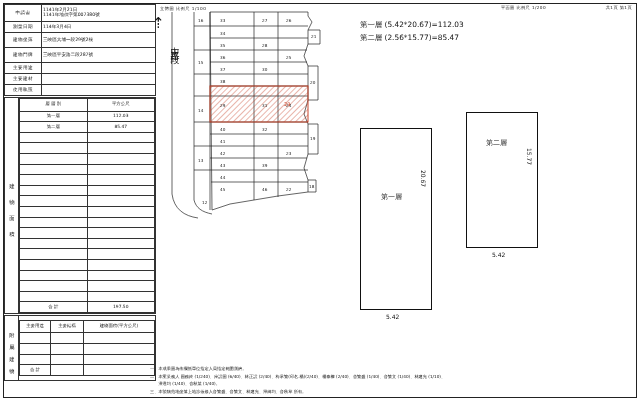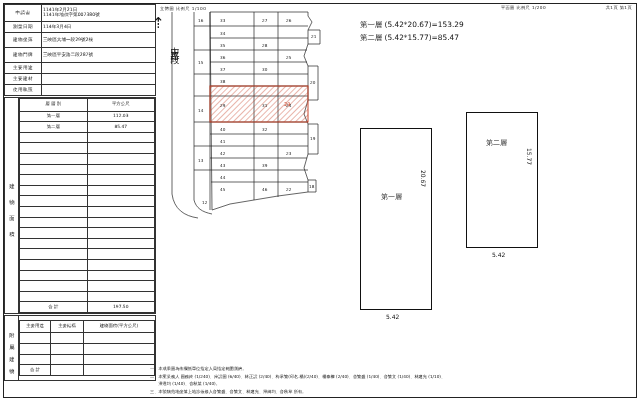--- a/index.html
+++ b/index.html
@@ -314,22 +314,22 @@
         <text x="40" y="158">13</text>
         <text x="44" y="200">12</text>
       </g>
       <g fill="#c8462c" font-size="5" font-family="DejaVu Sans">
         <text x="126" y="102">29</text>
       </g>
     </svg>
   </div>
 
   <div class="calc">
-    <div>第一層 (5.42*20.67)=153.29</div>
-    <div>第二層 (5.42*15.77)=85.47</div>
+    <div>第一層 (5.42*20.67)=112.03</div>
+    <div>第二層 (2.56*15.77)=85.47</div>
   </div>
 
   <div class="fl-box" style="left:360px;top:128px;width:72px;height:182px;"></div>
   <div class="fl-label" style="left:381px;top:192px;">第一層</div>
   <div class="dim-v" style="left:420px;top:170px;">20.67</div>
   <div class="dim-h" style="left:386px;top:313px;">5.42</div>
 
   <div class="fl-box" style="left:466px;top:112px;width:72px;height:136px;"></div>
   <div class="fl-label" style="left:486px;top:138px;">第二層</div>
   <div class="dim-v" style="left:526px;top:148px;">15.77</div>

